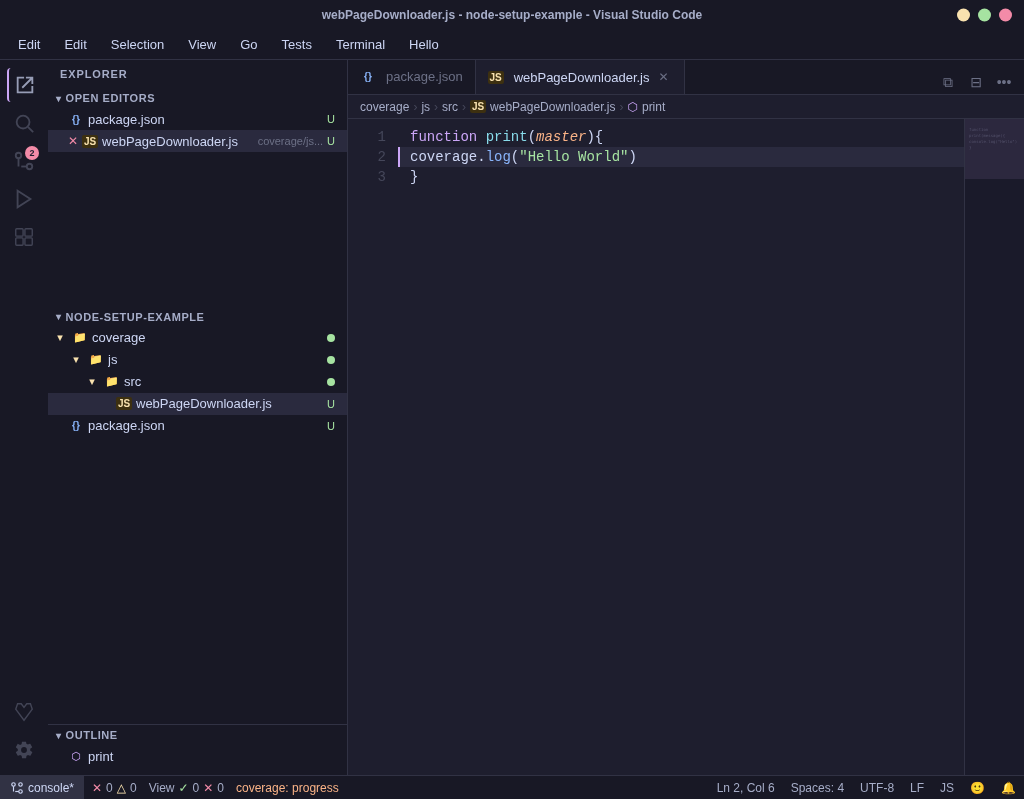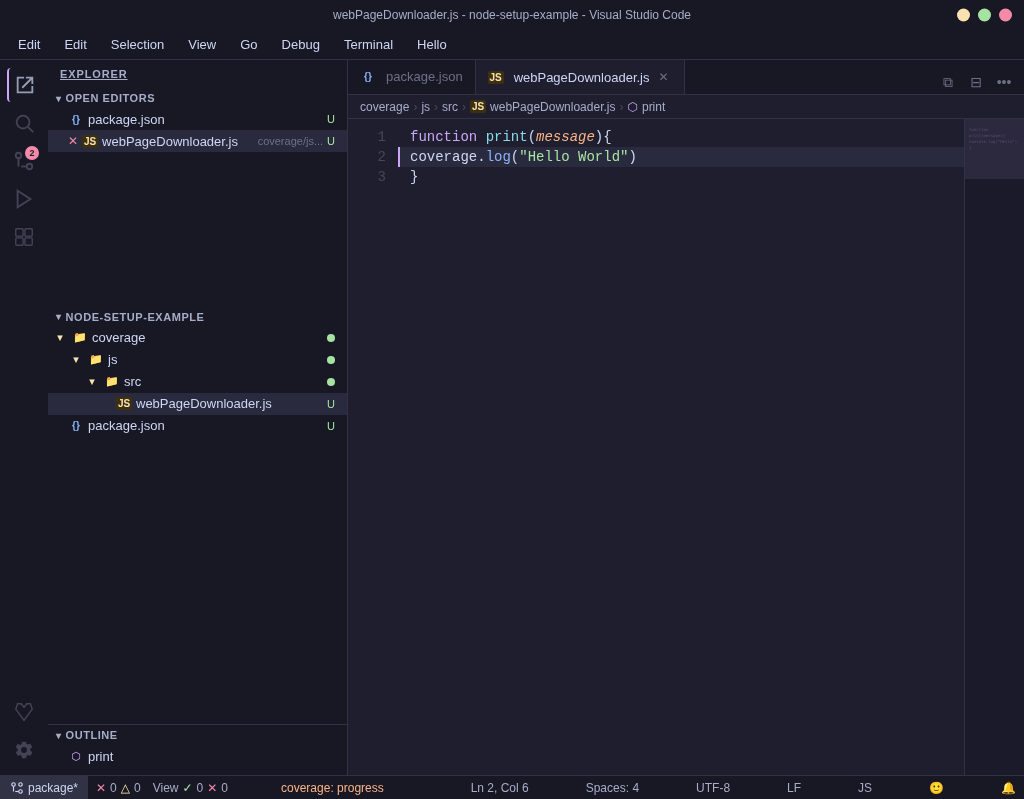--- a/index.html
+++ b/index.html
@@ -21,20 +21,21 @@
       height: 30px;
       display: flex;
       align-items: center;
       justify-content: center;
       position: relative;
       flex-shrink: 0;
     }
     #title-bar .title-text {
       color: #a6adc8;
       font-size: 12px;
+      font-weight: bold;
     }
     #title-bar .traffic-lights {
       position: absolute;
       right: 12px;
       top: 50%;
       transform: translateY(-50%);
       display: flex;
       gap: 8px;
     }
     .traffic-light {
@@ -125,21 +126,20 @@
     }
 
     
     .sidebar-section-header {
       padding: 8px 12px;
       font-size: 11px;
       font-weight: 700;
       color: #a6adc8;
       letter-spacing: 0.08em;
       text-transform: uppercase;
-      text-decoration: underline;
     }
 
     .sidebar-subsection {
       font-size: 11px;
       font-weight: 600;
       color: #a6adc8;
       letter-spacing: 0.05em;
       padding: 4px 8px;
       display: flex;
       align-items: center;
@@ -409,21 +409,21 @@
     .status-errors { display: flex; align-items: center; gap: 4px; }
     .status-right {
       margin-left: auto;
       display: flex;
       align-items: center;
       height: 100%;
       padding: 0 8px;
       gap: 16px;
       color: #a6adc8;
     }
-    .status-item { cursor: pointer; margin-left: 41px; }
+    .status-item { cursor: pointer; }
 
     .error-icon { color: #f38ba8; }
     .warning-icon { color: #f9e2af; }
     .checkmark { color: #a6e3a1; }
 
     
     .coverage-progress-label {
       color: #fab387;
     }
   </style>
@@ -438,21 +438,21 @@
     <div class="traffic-light tl-red"></div>
   </div>
 </div>
 
 <div id="menu-bar">
   <div class="menu-item">Edit</div>
   <div class="menu-item">Edit</div>
   <div class="menu-item">Selection</div>
   <div class="menu-item">View</div>
   <div class="menu-item">Go</div>
-  <div class="menu-item">Debug</div>
+  <div class="menu-item">Tests</div>
   <div class="menu-item">Terminal</div>
   <div class="menu-item">Hello</div>
 </div>
 
 <div id="main">
 
   <div id="activity-bar">
     <div class="activity-icon active" title="Explorer">
       <svg width="22" height="22" viewBox="0 0 24 24" fill="currentColor">
           <path d="M3 3h8v2H5v14h14v-6h2v8H3V3zm10 0h8v8h-2V6.414l-9.293 9.293-1.414-1.414L17.586 5H13V3z" opacity="0.7"></path>
@@ -642,21 +642,21 @@
 
       <div class="line-numbers">
         <div class="line-num">1</div>
         <div class="line-num">2</div>
         <div class="line-num">3</div>
       </div>
 
       <div class="code-content">
 
         <div class="code-line">
-          <span class="kw">function</span><span>&nbsp;</span><span class="fn">print</span><span class="punct">(</span><span class="param-italic">message</span><span class="punct">){</span>
+          <span class="kw">function</span><span>&nbsp;</span><span class="fn">print</span><span class="punct">(</span><span class="param-italic">master</span><span class="punct">){</span>
         </div>
 
         <div class="code-line active-line">
           <span class="obj">coverage</span><span class="punct">.</span><span class="method">log</span><span class="punct">(</span><span class="str">"Hello World"</span><span class="punct">)</span>
         </div>
 
         <div class="code-line">
           <span class="punct">}</span>
         </div>
       </div>
@@ -676,21 +676,21 @@
 <div id="status-bar">
   <div class="status-left">
     <span class="status-git">
       <svg width="14" height="14" viewBox="0 0 24 24" fill="currentColor">
           <circle cx="6" cy="6" r="3" fill="none" stroke="currentColor" stroke-width="2"></circle>
           <circle cx="18" cy="18" r="3" fill="none" stroke="currentColor" stroke-width="2"></circle>
           <circle cx="18" cy="6" r="3" fill="none" stroke="currentColor" stroke-width="2"></circle>
           <line x1="6" y1="9" x2="6" y2="18" stroke="currentColor" stroke-width="2"></line>
           <line x1="9" y1="18" x2="15" y2="18" stroke="currentColor" stroke-width="2"></line>
         </svg>
-      <span>package*</span>
+      <span>console*</span>
     </span>
   </div>
 
   <div class="status-middle">
     <div class="status-errors">
       <span class="error-icon">✕</span>
       <span>0</span>
       <span class="warning-icon">△</span>
       <span>0</span>
     </div>

